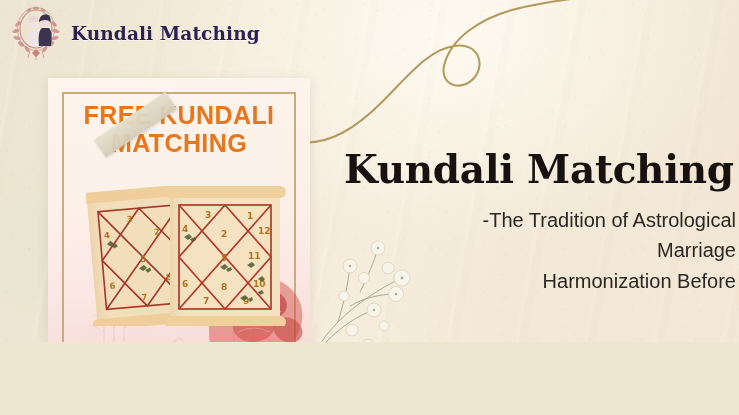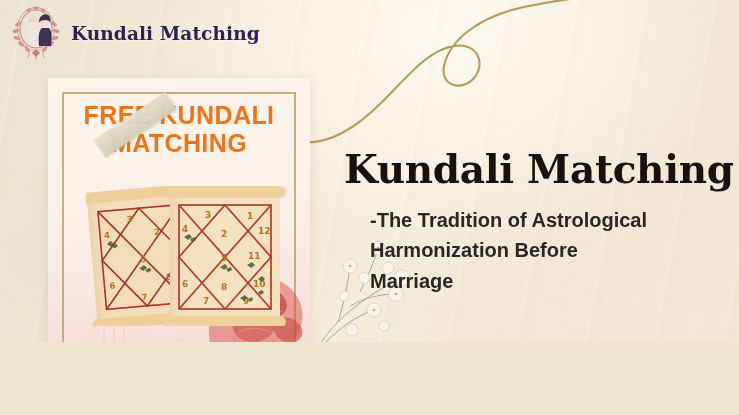--- a/index.html
+++ b/index.html
@@ -83,22 +83,22 @@
   #flowers{position:absolute;left:252px;top:218px;width:175px;height:200px;pointer-events:none;}
 
   
   #headline{
     position:absolute;left:344px;top:150px;width:390px;
     font-family:"DejaVu Serif",serif;font-weight:700;
     font-size:39px;line-height:1;color:#17120f;letter-spacing:-.3px;
     white-space:nowrap;
   }
   #subhead{
-    position:absolute;left:370px;top:205px;width:366px;text-align:left;
-    font-family:"Liberation Sans",sans-serif;font-weight:700;
+    position:absolute;left:370px;top:205px;width:366px;text-align:right;
+    font-family:"Liberation Sans",sans-serif;font-weight:400;
     font-size:20px;line-height:1.52;color:#2a2623;
   }
 </style>
 </head>
 <body>
 
 <div id="stage">
 
   <div id="grain"></div>
   <div id="streaks"></div>
@@ -320,17 +320,17 @@
         <circle cx="58" cy="178" r="1.2"></circle>
       <circle cx="40" cy="192" r="1.1"></circle>
         <circle cx="66" cy="160" r="1.1"></circle>
     </g>
   </svg>
 
   <div id="headline">Kundali Matching</div>
 
   <div id="subhead">
     <div>-The Tradition of Astrological</div>
+    <div>Marriage</div>
     <div>Harmonization Before</div>
-    <div>Marriage</div>
   </div>
 
 </div>
 
 </body></html>

